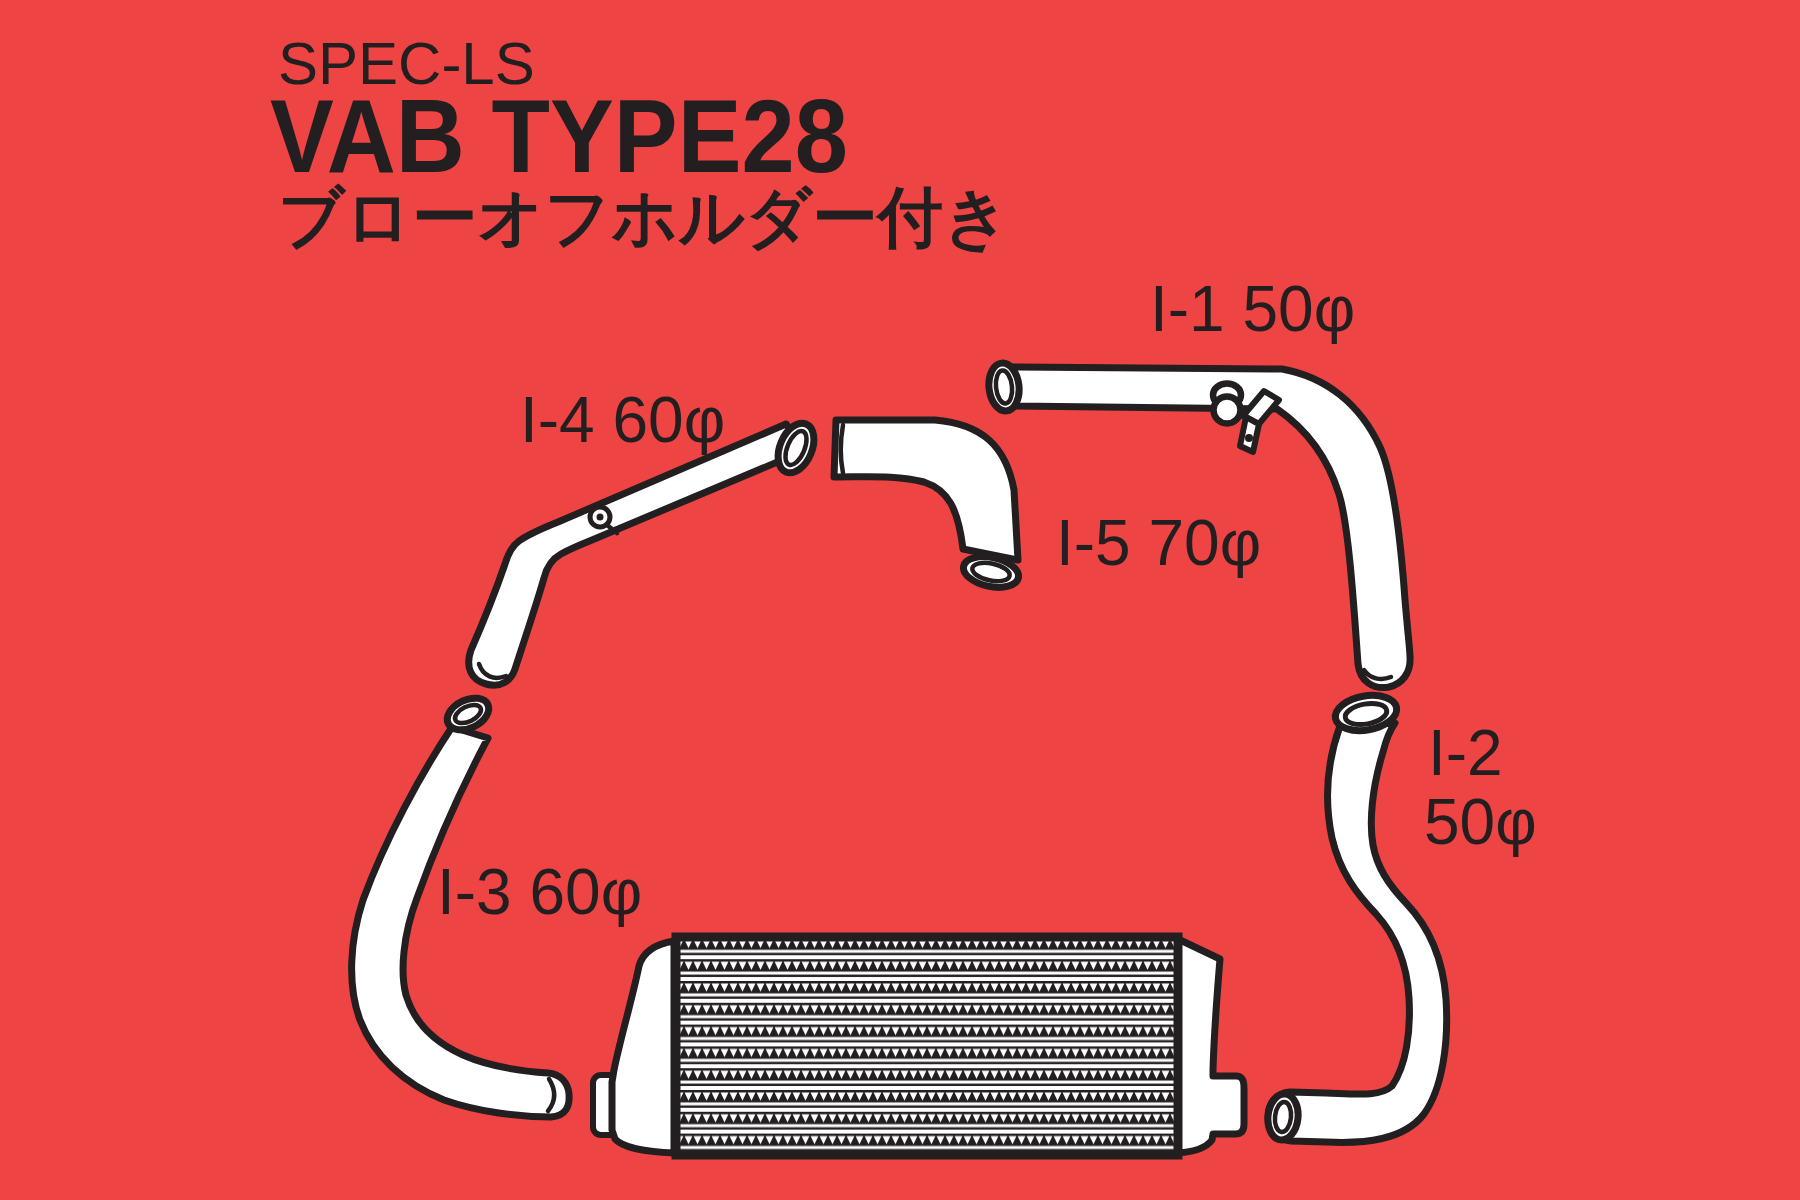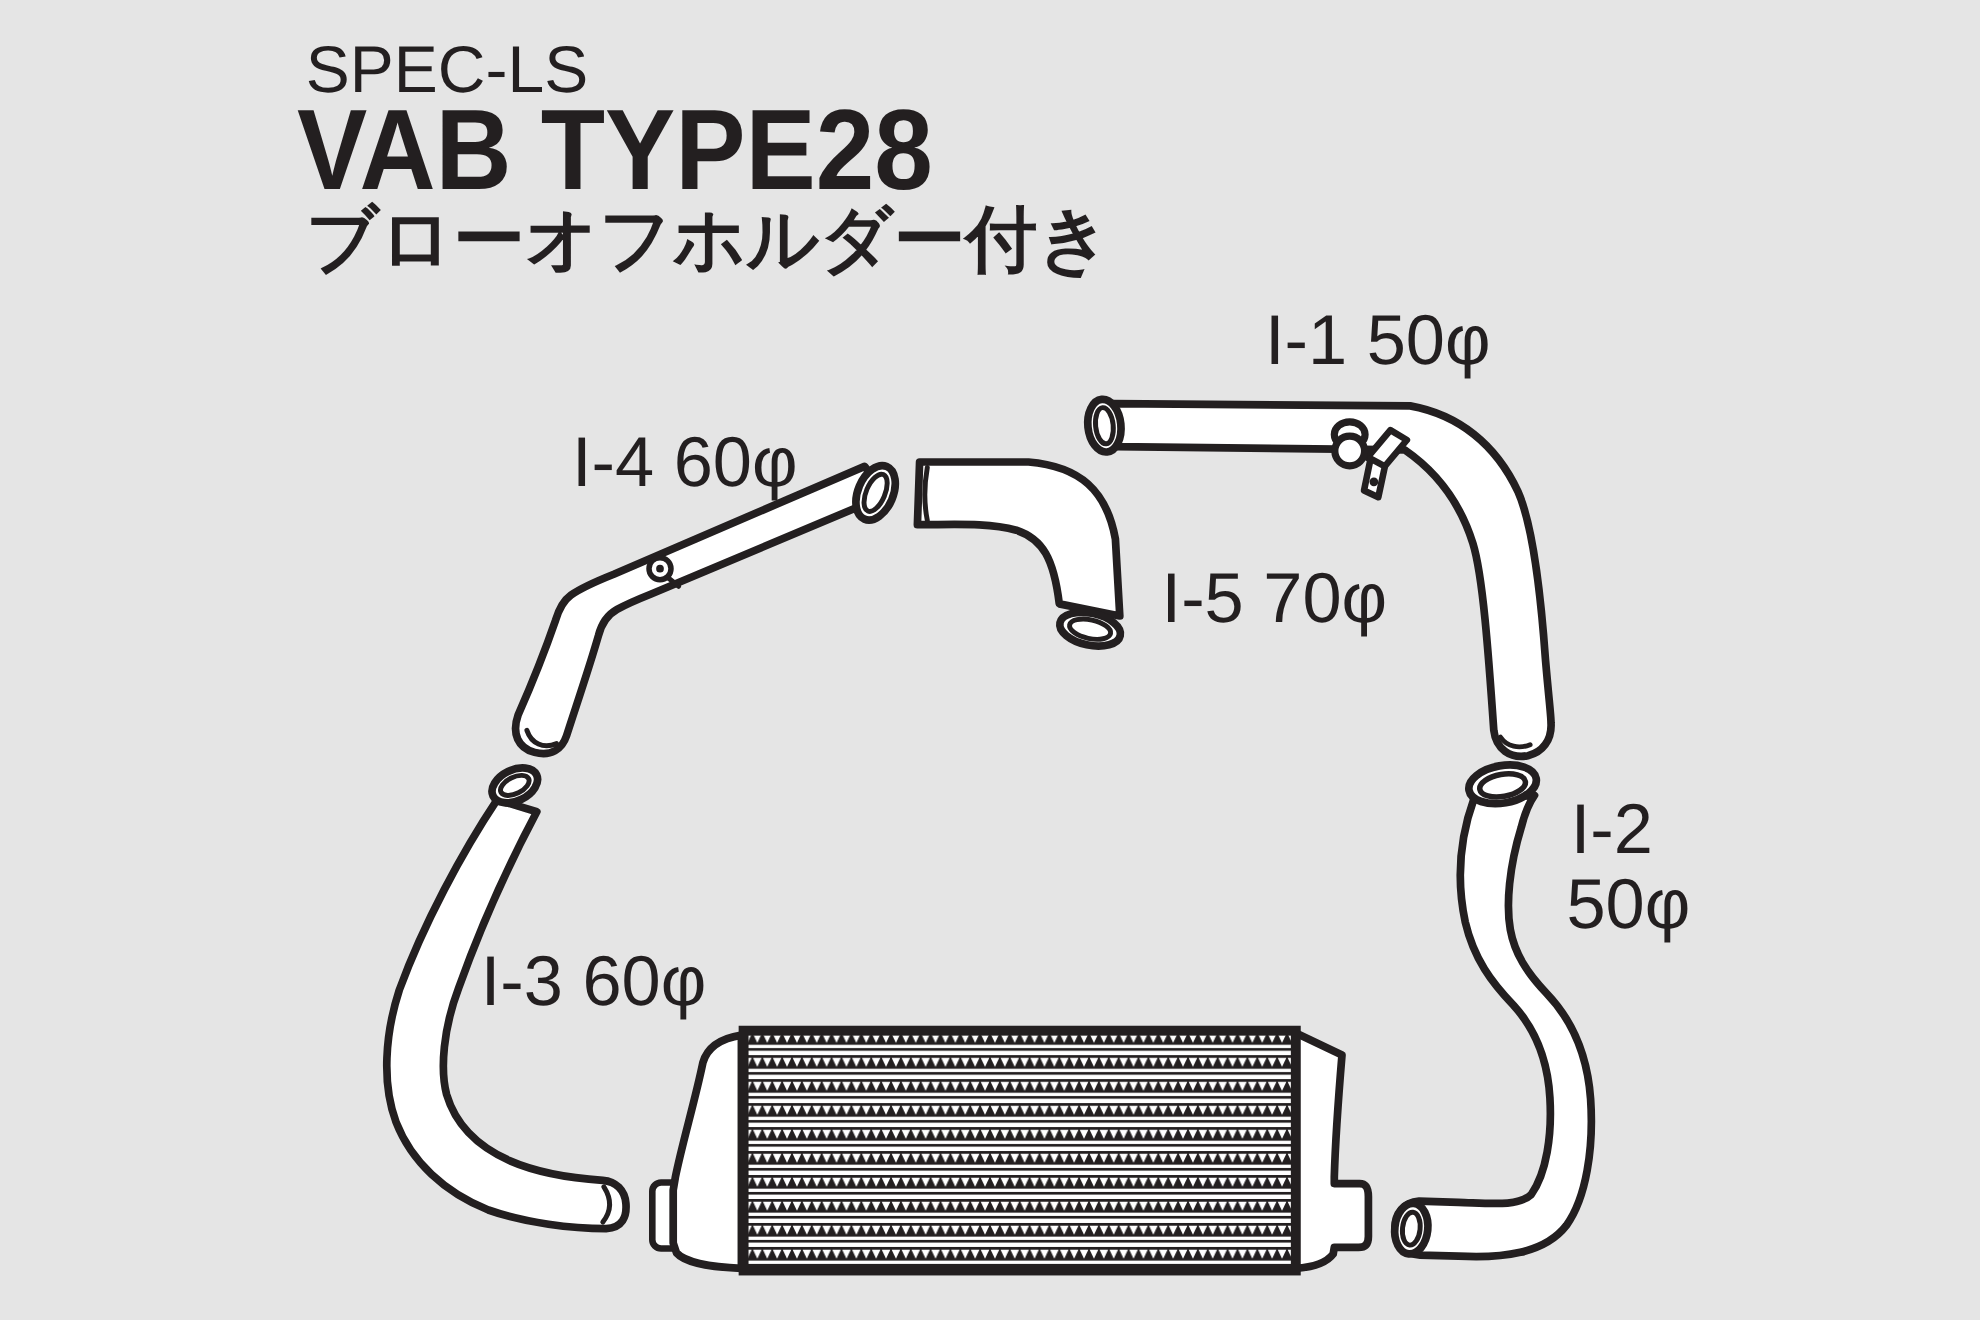--- a/index.html
+++ b/index.html
@@ -1,16 +1,16 @@
 <!DOCTYPE html>
 <html><head>
 <meta charset="utf-8">
 <style>
   html,body{margin:0;padding:0;background:#ffffff;}
-  .stage{position:relative;width:1800px;height:1200px;background:#e5e5e5;overflow:hidden;
+  .stage{position:relative;width:1800px;height:1200px;background:#ef4444;overflow:hidden;
          font-family:"Liberation Sans", sans-serif;}
   svg{position:absolute;left:0;top:0;}
   .pipe{fill:#ffffff;stroke:#231f20;stroke-width:7;stroke-linejoin:round;stroke-linecap:round;}
   .pipe-thin{fill:none;stroke:#231f20;stroke-width:4.5;stroke-linecap:round;}
   .tank{fill:#ffffff;stroke:#231f20;stroke-width:7;stroke-linejoin:round;}
   .lbl{fill:#231f20;font-family:"Liberation Sans", sans-serif;font-size:64px;font-weight:400;}
   .title-sm{fill:#231f20;font-family:"Liberation Sans", sans-serif;font-size:60px;font-weight:400;}
   .title-big{fill:#231f20;font-family:"Liberation Sans", sans-serif;font-size:104px;font-weight:700;}
   .title-jp{fill:#231f20;font-family:"Liberation Sans", sans-serif;font-size:66px;font-weight:700;}
 </style>

